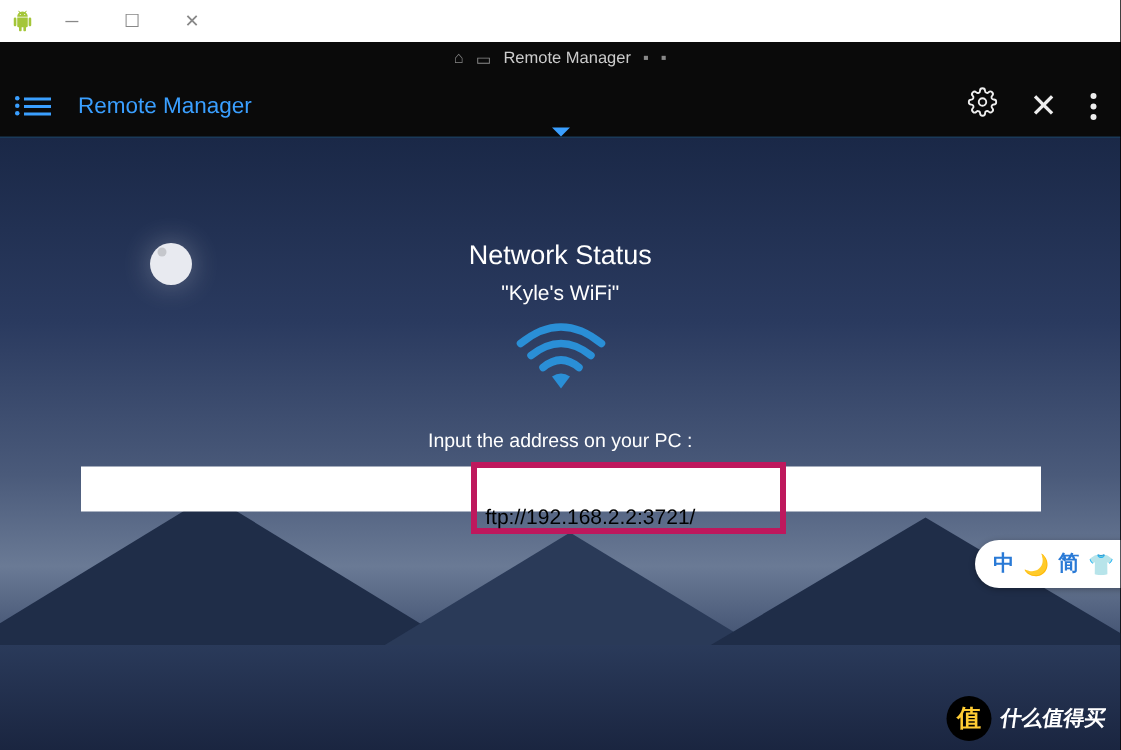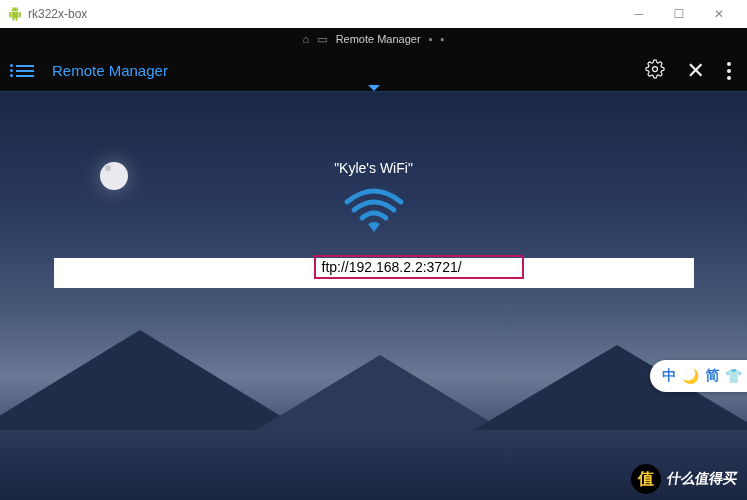--- a/index.html
+++ b/index.html
@@ -36,21 +36,21 @@
 .moon { position: absolute; top: 70px; left: 100px; width: 28px; height: 28px; background: #e8eaf0; border-radius: 50%; box-shadow: 0 0 20px rgba(255,255,255,0.3); }
 .moon::after { content: ''; position: absolute; top: 3px; left: 5px; width: 6px; height: 6px; background: rgba(0,0,0,0.15); border-radius: 50%; }
 .water { position: absolute; bottom: 0; left: 0; right: 0; height: 70px; background: linear-gradient(to bottom, #2a3a5a, #1a2540); }
 
 .center-content { position: absolute; top: 68px; left: 0; right: 0; display: flex; flex-direction: column; align-items: center; color: #fff; }
 .net-status { font-size: 18px; margin-bottom: 6px; }
 .wifi-name { font-size: 14px; margin-bottom: 12px; }
 .wifi-icon { margin-bottom: 18px; }
 .input-label { font-size: 13px; margin-bottom: 10px; }
 .address-bar { width: 640px; height: 30px; background: #fff; position: relative; display: flex; align-items: center; }
-.address-text-wrap { position: absolute; left: 260px; top: -3px; width: 210px; height: 24px; border: 2px solid #be185d; display: flex; align-items: center; padding-left: 6px; }
+.address-text-wrap { position: absolute; left: 260px; top: -3px; width: 210px; height: 48px; border: 4px solid #be185d; display: flex; align-items: flex-end; padding-left: 6px; }
 .address-text { color: #000; font-size: 14px; font-weight: 500; }
 
 .turn-off-btn { position: absolute; bottom: 0; left: 50%; transform: translateX(-50%); width: 150px; height: 34px; background: #fff; color: #000; font-size: 15px; font-weight: 500; display: flex; align-items: center; justify-content: center; border: none; }
 
 .ime-pill { position: absolute; right: -6px; top: 268px; height: 32px; background: #fff; border-radius: 16px 0 0 16px; display: flex; align-items: center; padding: 0 10px 0 12px; gap: 6px; box-shadow: 0 1px 4px rgba(0,0,0,0.3); }
 .ime-char { color: #2a7ad6; font-size: 14px; font-weight: bold; }
 .ime-moon { color: #2a7ad6; font-size: 14px; }
 .ime-shirt { color: #2a7ad6; font-size: 14px; }
 
 .watermark { position: absolute; right: 10px; bottom: 6px; display: flex; align-items: center; gap: 6px; }
@@ -59,21 +59,20 @@
 </style>
 </head>
 <body>
 
 <div class="window-titlebar">
   <span class="android-icon">
     <svg viewBox="0 0 24 24" width="14" height="14">
         <path fill="#a4c639" d="M6 18c0 .55.45 1 1 1h1v3.5c0 .83.67 1.5 1.5 1.5s1.5-.67 1.5-1.5V19h2v3.5c0 .83.67 1.5 1.5 1.5s1.5-.67 1.5-1.5V19h1c.55 0 1-.45 1-1V8H6v10zM3.5 8C2.67 8 2 8.67 2 9.5v7c0 .83.67 1.5 1.5 1.5S5 17.33 5 16.5v-7C5 8.67 4.33 8 3.5 8zm17 0c-.83 0-1.5.67-1.5 1.5v7c0 .83.67 1.5 1.5 1.5s1.5-.67 1.5-1.5v-7c0-.83-.67-1.5-1.5-1.5zm-4.97-5.84l1.3-1.3c.2-.2.2-.51 0-.71-.2-.2-.51-.2-.71 0l-1.48 1.48C13.85 1.23 12.95 1 12 1c-.96 0-1.86.23-2.66.63L7.85.15c-.2-.2-.51-.2-.71 0-.2.2-.2.51 0 .71l1.31 1.31C6.97 3.26 6 5.01 6 7h12c0-1.99-.97-3.75-2.47-4.84zM10 5H9V4h1v1zm5 0h-1V4h1v1z"></path>
       </svg>
   </span>
-  <span class="window-title">rk322x-box</span>
   <div class="window-controls">
     <div class="win-btn">─</div>
     <div class="win-btn">☐</div>
     <div class="win-btn">✕</div>
   </div>
 </div>
 
 <div class="status-bar">
   <span class="status-icon">⌂</span>
   <span class="status-icon">▭</span>
@@ -109,29 +108,31 @@
 <div class="content">
   <div class="moon"></div>
   <div class="mountains">
     <div class="mountain m1"></div>
     <div class="mountain m2"></div>
     <div class="mountain m3"></div>
   </div>
   <div class="water"></div>
 
   <div class="center-content">
+    <div class="net-status">Network Status</div>
     <div class="wifi-name">"Kyle's WiFi"</div>
     <div class="wifi-icon">
       <svg width="60" height="48" viewBox="0 0 60 48">
         <path d="M30 44 L24 36 Q30 32 36 36 Z" fill="#2a8fd6"></path>
         <path d="M18 30 Q30 20 42 30" stroke="#2a8fd6" stroke-width="5" fill="none" stroke-linecap="round"></path>
         <path d="M10 22 Q30 6 50 22" stroke="#2a8fd6" stroke-width="5" fill="none" stroke-linecap="round"></path>
         <path d="M3 14 Q30 -8 57 14" stroke="#2a8fd6" stroke-width="5" fill="none" stroke-linecap="round"></path>
       </svg>
     </div>
+    <div class="input-label">Input the address on your PC :</div>
     <div class="address-bar">
       <div class="address-text-wrap">
         <span class="address-text">ftp://192.168.2.2:3721/</span>
       </div>
     </div>
   </div>
 
 
   <div class="ime-pill">
     <span class="ime-char">中</span>

